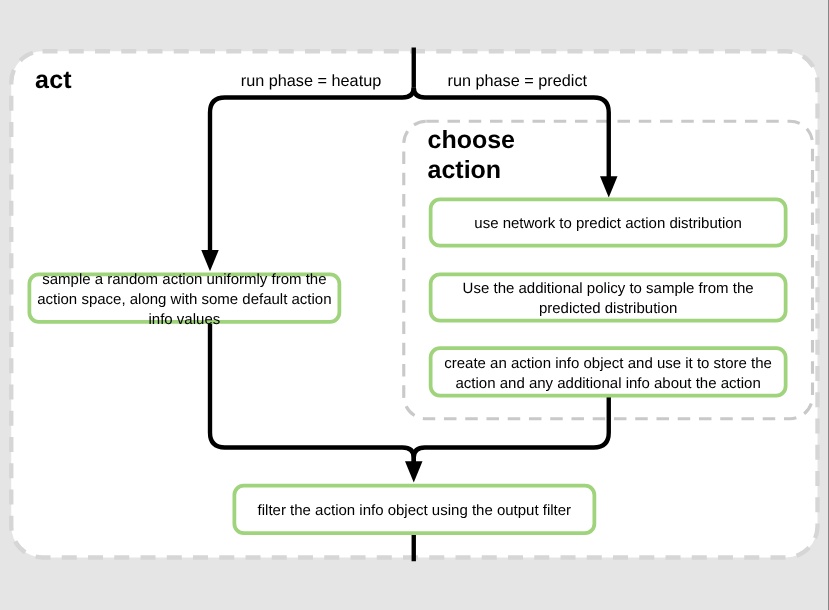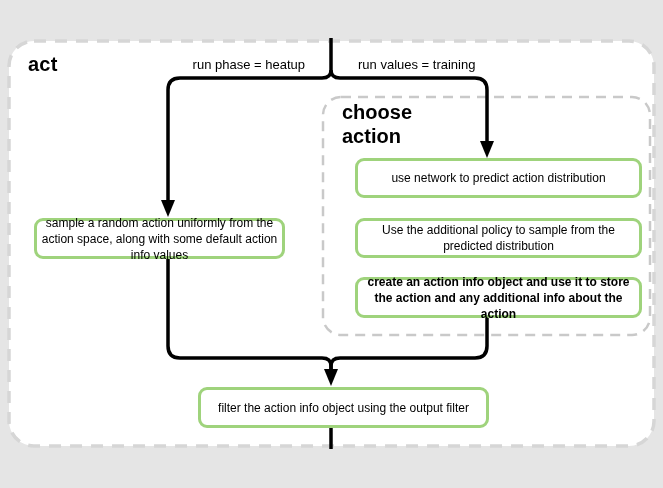--- a/index.html
+++ b/index.html
@@ -59,26 +59,25 @@
     border: 3px solid #9fd37c;
     border-radius: 9px;
     display: flex;
     align-items: center;
     justify-content: center;
     text-align: center;
     font-size: 12px;
     line-height: 16px;
     color: #000;
     padding: 2px 4px;
-    margin-left: 12px;
   }
   .node-sample  { left: 22px;  top: 218px; width: 251px; height: 41px; }
   .node-predict { left: 343px; top: 158px; width: 287px; height: 40px; }
   .node-explore { left: 343px; top: 218px; width: 287px; height: 40px; }
-  .node-store   { left: 343px; top: 277px; width: 287px; height: 41px; font-weight: bold; }
+  .node-store   { left: 343px; top: 277px; width: 287px; height: 41px; }
   .node-filter  { left: 186px; top: 387px; width: 291px; height: 41px; }
 </style>
 </head>
 <body>
 
 <div class="page">
 
   <svg class="edges" viewBox="0 0 663 488" xmlns="http://www.w3.org/2000/svg">
 
     <rect x="9" y="41" width="645" height="405" rx="25" ry="25" fill="#ffffff" stroke="#d6d6d6" stroke-width="3.5" stroke-dasharray="12 9"></rect>
@@ -97,21 +96,21 @@
 
     <path d="M 487 317 L 487 346 Q 487 358 475 358 L 340 358 Q 331 358 331 366 L 331 370" fill="none" stroke="#000" stroke-width="3.5"></path>
     <polygon points="324,369 338,369 331,386" fill="#000"></polygon>
 
     <path d="M 331 428 L 331 449" fill="none" stroke="#000" stroke-width="3.5"></path>
   </svg>
 
   <div class="act-title">act</div>
 
   <div class="edge-label label-heatup">run phase = heatup</div>
-  <div class="edge-label label-training">run values = training</div>
+  <div class="edge-label label-training">run phase = predict</div>
 
   <div class="group-title">choose action</div>
 
   <div class="node node-sample">sample a random action uniformly from the action space, along with some default action info values</div>
   <div class="node node-predict">use network to predict action distribution</div>
   <div class="node node-explore">Use the additional policy to sample from the predicted distribution</div>
   <div class="node node-store">create an action info object and use it to store the action and any additional info about the action</div>
   <div class="node node-filter">filter the action info object using the output filter</div>
 
 </div>

